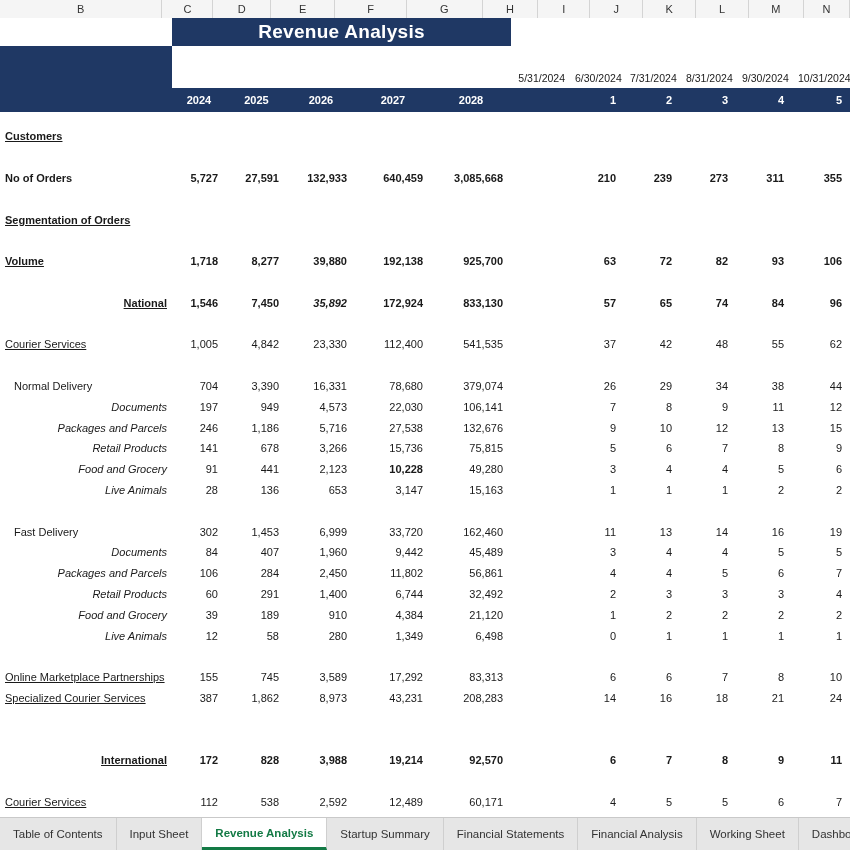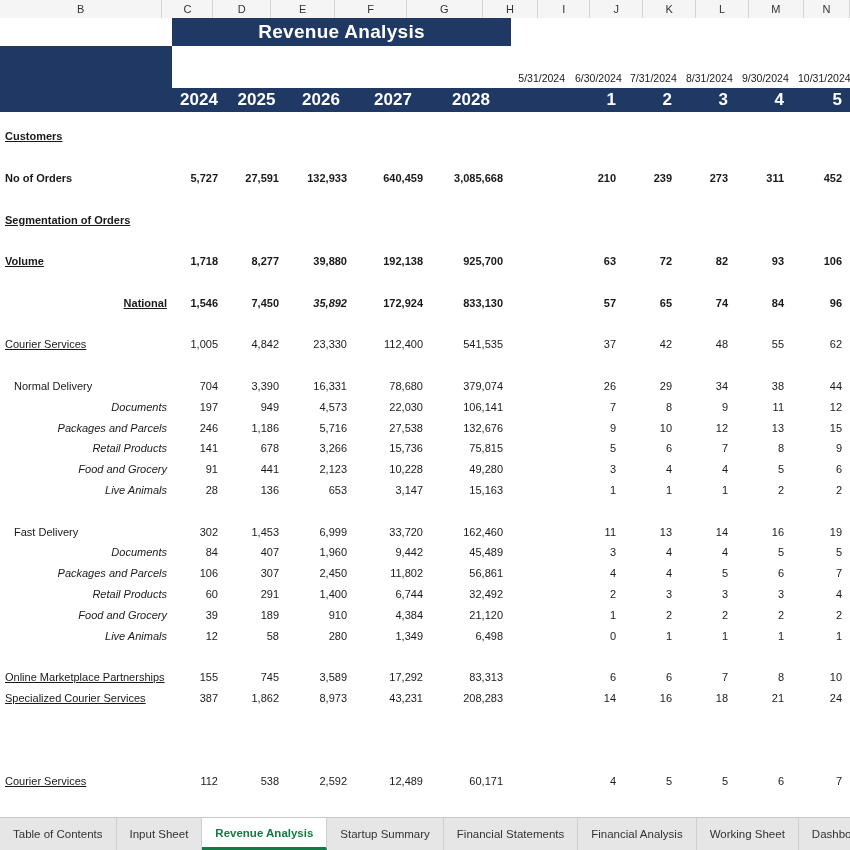--- a/index.html
+++ b/index.html
@@ -70,21 +70,21 @@
     color: #ffffff;
     font-size: 19px;
     font-weight: bold;
     text-align: center;
     letter-spacing: .3px;
   }
   .blue-band {
     background: #1f3864;
     color: #ffffff;
     font-weight: bold;
-    font-size: 17px;
+    font-size: 11px;
   }
   .datehdr {
     font-size: 10.5px;
     color: #1a1a1a;
     text-align: right;
   }
   .bold { font-weight: bold; }
   .ital { font-style: italic; }
   .uline { text-decoration: underline; }
   .ind1 { padding-left: 14px !important; }
@@ -261,21 +261,21 @@
             <td class="num bold" style="padding-right:8px;">5,727</td>
             <td class="num bold" style="padding-right:8px;">27,591</td>
             <td class="num bold" style="padding-right:8px;">132,933</td>
             <td class="num bold" style="padding-right:8px;">640,459</td>
             <td class="num bold" style="padding-right:8px;">3,085,668</td>
             <td></td>
             <td class="num bold" style="padding-right:9px;">210</td>
             <td class="num bold" style="padding-right:9px;">239</td>
             <td class="num bold" style="padding-right:9px;">273</td>
             <td class="num bold" style="padding-right:9px;">311</td>
-            <td class="num bold" style="padding-right:9px;">452</td>
+            <td class="num bold" style="padding-right:9px;">355</td>
           </tr>
           <tr>
             <td class="lbl"></td>
             <td class="num" style="padding-right:8px;"></td>
             <td class="num" style="padding-right:8px;"></td>
             <td class="num" style="padding-right:8px;"></td>
             <td class="num" style="padding-right:8px;"></td>
             <td class="num" style="padding-right:8px;"></td>
             <td></td>
             <td class="num" style="padding-right:9px;"></td>
@@ -450,21 +450,21 @@
             <td class="num" style="padding-right:9px;">6</td>
             <td class="num" style="padding-right:9px;">7</td>
             <td class="num" style="padding-right:9px;">8</td>
             <td class="num" style="padding-right:9px;">9</td>
           </tr>
           <tr>
             <td class="lbl ital ind3 rt">Food and Grocery</td>
             <td class="num" style="padding-right:8px;">91</td>
             <td class="num" style="padding-right:8px;">441</td>
             <td class="num" style="padding-right:8px;">2,123</td>
-            <td class="num" style="padding-right:8px;">10,228</td>
+            <td class="num" style="padding-right:8px;font-weight:bold;">10,228</td>
             <td class="num" style="padding-right:8px;">49,280</td>
             <td></td>
             <td class="num" style="padding-right:9px;">3</td>
             <td class="num" style="padding-right:9px;">4</td>
             <td class="num" style="padding-right:9px;">4</td>
             <td class="num" style="padding-right:9px;">5</td>
             <td class="num" style="padding-right:9px;">6</td>
           </tr>
           <tr>
             <td class="lbl ital ind3 rt">Live Animals</td>
@@ -518,21 +518,21 @@
             <td></td>
             <td class="num" style="padding-right:9px;">3</td>
             <td class="num" style="padding-right:9px;">4</td>
             <td class="num" style="padding-right:9px;">4</td>
             <td class="num" style="padding-right:9px;">5</td>
             <td class="num" style="padding-right:9px;">5</td>
           </tr>
           <tr>
             <td class="lbl ital ind3 rt">Packages and Parcels</td>
             <td class="num" style="padding-right:8px;">106</td>
-            <td class="num" style="padding-right:8px;">307</td>
+            <td class="num" style="padding-right:8px;">284</td>
             <td class="num" style="padding-right:8px;">2,450</td>
             <td class="num" style="padding-right:8px;">11,802</td>
             <td class="num" style="padding-right:8px;">56,861</td>
             <td></td>
             <td class="num" style="padding-right:9px;">4</td>
             <td class="num" style="padding-right:9px;">4</td>
             <td class="num" style="padding-right:9px;">5</td>
             <td class="num" style="padding-right:9px;">6</td>
             <td class="num" style="padding-right:9px;">7</td>
           </tr>
@@ -640,20 +640,34 @@
             <td class="num" style="padding-right:8px;"></td>
             <td class="num" style="padding-right:8px;"></td>
             <td class="num" style="padding-right:8px;"></td>
             <td class="num" style="padding-right:8px;"></td>
             <td></td>
             <td class="num" style="padding-right:9px;"></td>
             <td class="num" style="padding-right:9px;"></td>
             <td class="num" style="padding-right:9px;"></td>
             <td class="num" style="padding-right:9px;"></td>
             <td class="num" style="padding-right:9px;"></td>
+          </tr>
+          <tr>
+            <td class="lbl bold uline ind2 rt">International</td>
+            <td class="num bold" style="padding-right:8px;">172</td>
+            <td class="num bold" style="padding-right:8px;">828</td>
+            <td class="num bold" style="padding-right:8px;">3,988</td>
+            <td class="num bold" style="padding-right:8px;">19,214</td>
+            <td class="num bold" style="padding-right:8px;">92,570</td>
+            <td></td>
+            <td class="num bold" style="padding-right:9px;">6</td>
+            <td class="num bold" style="padding-right:9px;">7</td>
+            <td class="num bold" style="padding-right:9px;">8</td>
+            <td class="num bold" style="padding-right:9px;">9</td>
+            <td class="num bold" style="padding-right:9px;">11</td>
           </tr>
           <tr>
             <td class="lbl"></td>
             <td class="num" style="padding-right:8px;"></td>
             <td class="num" style="padding-right:8px;"></td>
             <td class="num" style="padding-right:8px;"></td>
             <td class="num" style="padding-right:8px;"></td>
             <td class="num" style="padding-right:8px;"></td>
             <td></td>
             <td class="num" style="padding-right:9px;"></td>

